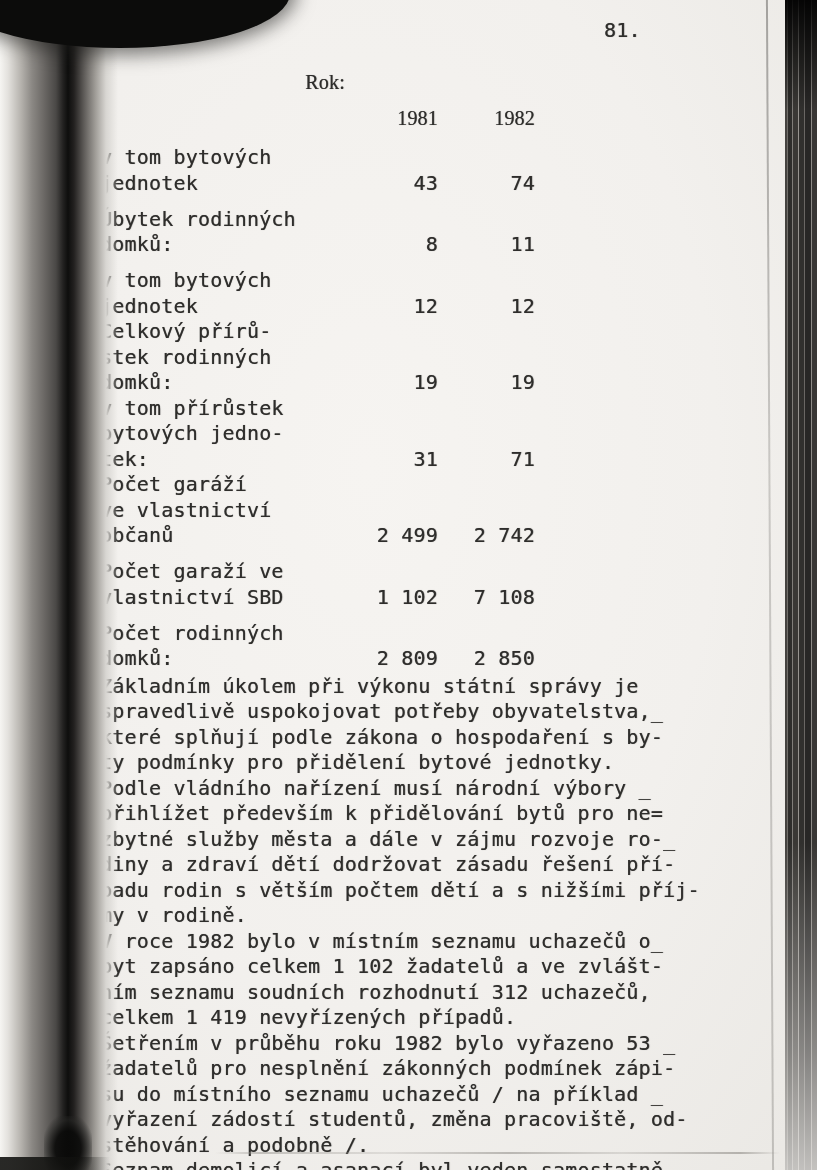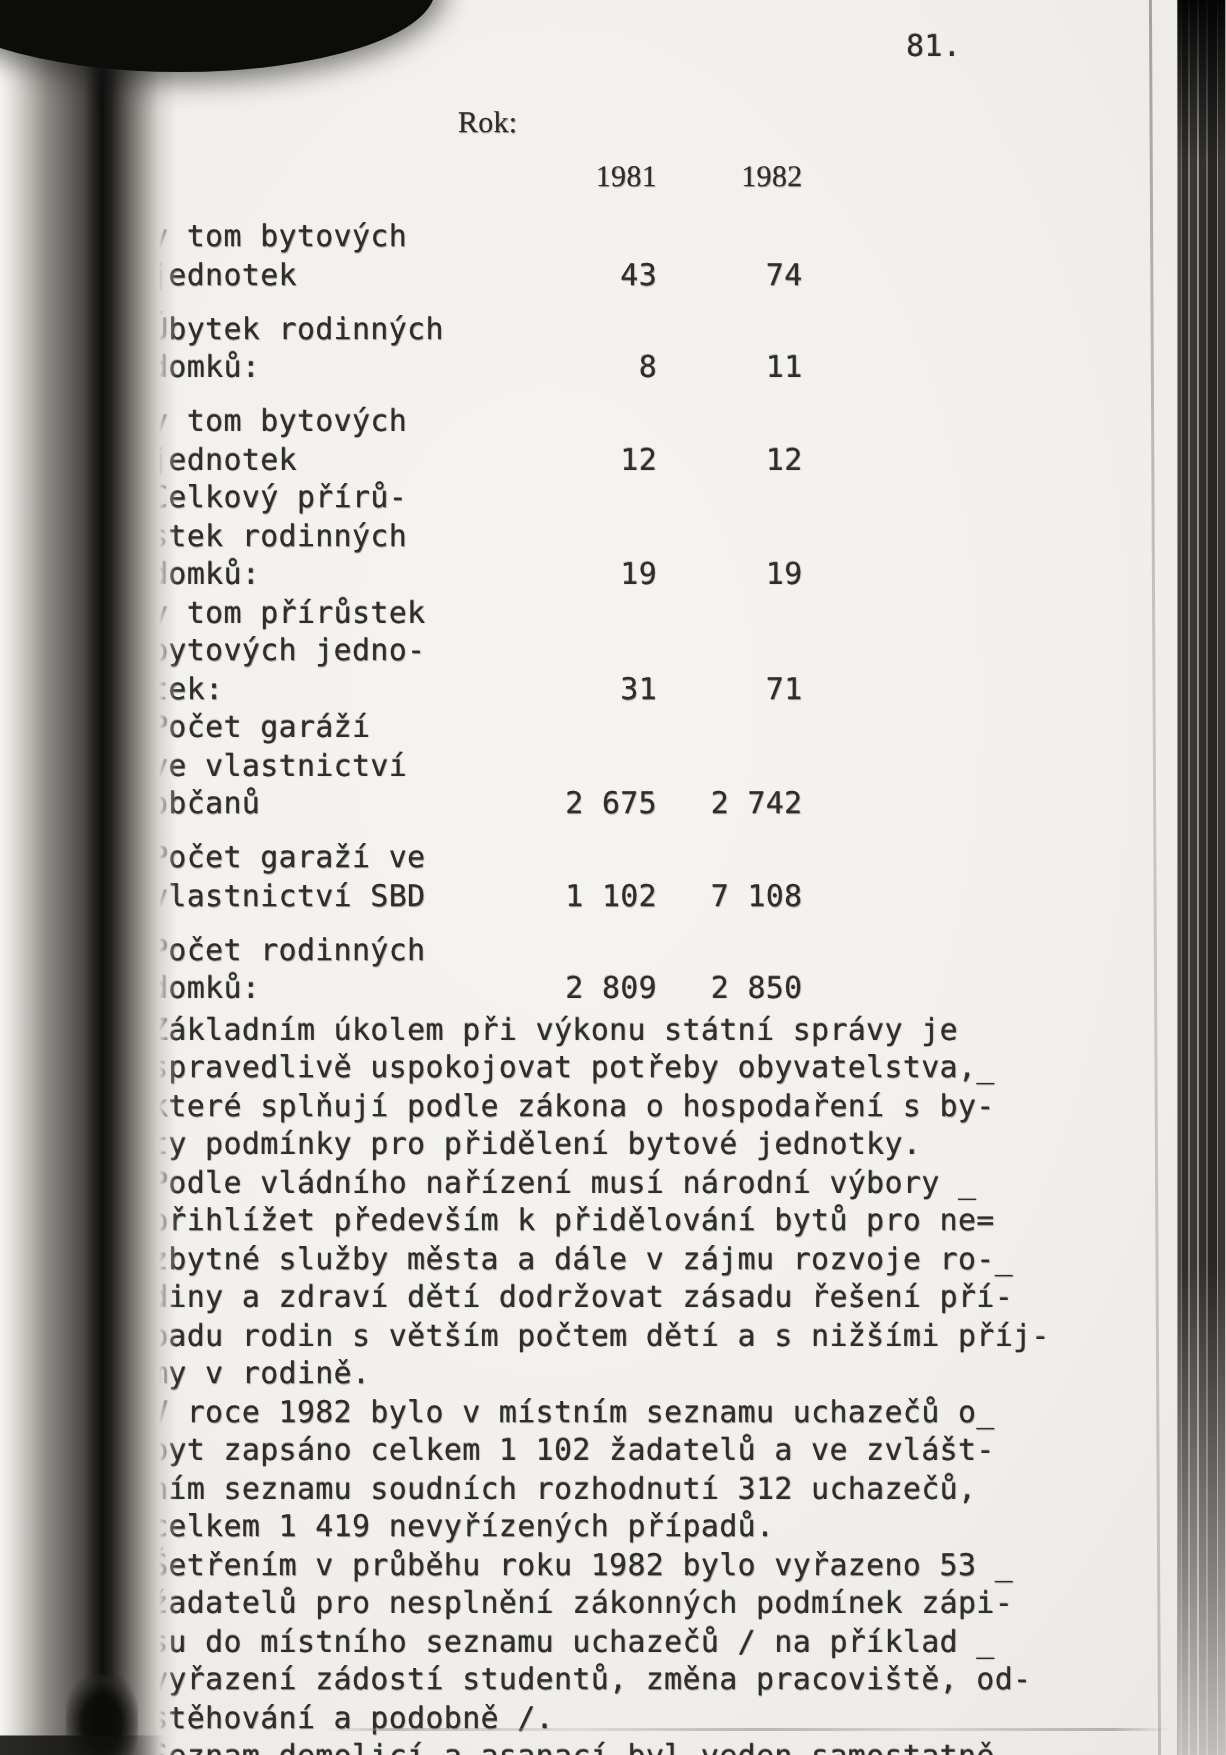--- a/index.html
+++ b/index.html
@@ -95,21 +95,21 @@
       <div class="thlabel">Rok:</div>
       <div class="tv tv1">1981</div>
       <div class="tv tv2">1982</div>
     </div>
     <div id="table-rows">
         <div class="trow ink"><div class="tlabel"><div>v tom bytových</div><div>jednotek</div></div><div class="tv tv1">43</div><div class="tv tv2">74</div></div>
         <div class="trow ink"><div class="tlabel"><div>Úbytek rodinných</div><div>domků:</div></div><div class="tv tv1">8</div><div class="tv tv2">11</div></div>
         <div class="trow ink"><div class="tlabel"><div>v tom bytových</div><div>jednotek</div></div><div class="tv tv1">12</div><div class="tv tv2">12</div></div>
         <div class="trow ink"><div class="tlabel"><div>Celkový přírů-</div><div>stek rodinných</div><div>domků:</div></div><div class="tv tv1">19</div><div class="tv tv2">19</div></div>
         <div class="trow ink"><div class="tlabel"><div>v tom přírůstek</div><div>bytových jedno-</div><div>tek:</div></div><div class="tv tv1">31</div><div class="tv tv2">71</div></div>
-        <div class="trow ink"><div class="tlabel"><div>Počet garáží</div><div>ve vlastnictví</div><div>občanů</div></div><div class="tv tv1">2 675</div><div class="tv tv2">2 742</div></div>
+        <div class="trow ink"><div class="tlabel"><div>Počet garáží</div><div>ve vlastnictví</div><div>občanů</div></div><div class="tv tv1">2 499</div><div class="tv tv2">2 742</div></div>
         <div class="trow ink"><div class="tlabel"><div>Počet garaží ve</div><div>vlastnictví SBD</div></div><div class="tv tv1">1 102</div><div class="tv tv2">7 108</div></div>
         <div class="trow ink"><div class="tlabel"><div>Počet rodinných</div><div>domků:</div></div><div class="tv tv1">2 809</div><div class="tv tv2">2 850</div></div>
       </div>
     <div id="body-lines">
         <div class="ink">Základním úkolem při výkonu státní správy je</div>
         <div class="ink">spravedlivě uspokojovat potřeby obyvatelstva,_</div>
         <div class="ink">které splňují podle zákona o hospodaření s by-</div>
         <div class="ink">ty podmínky pro přidělení bytové jednotky.</div>
         <div class="ink">Podle vládního nařízení musí národní výbory _</div>
         <div class="ink">přihlížet především k přidělování bytů pro ne=</div>

